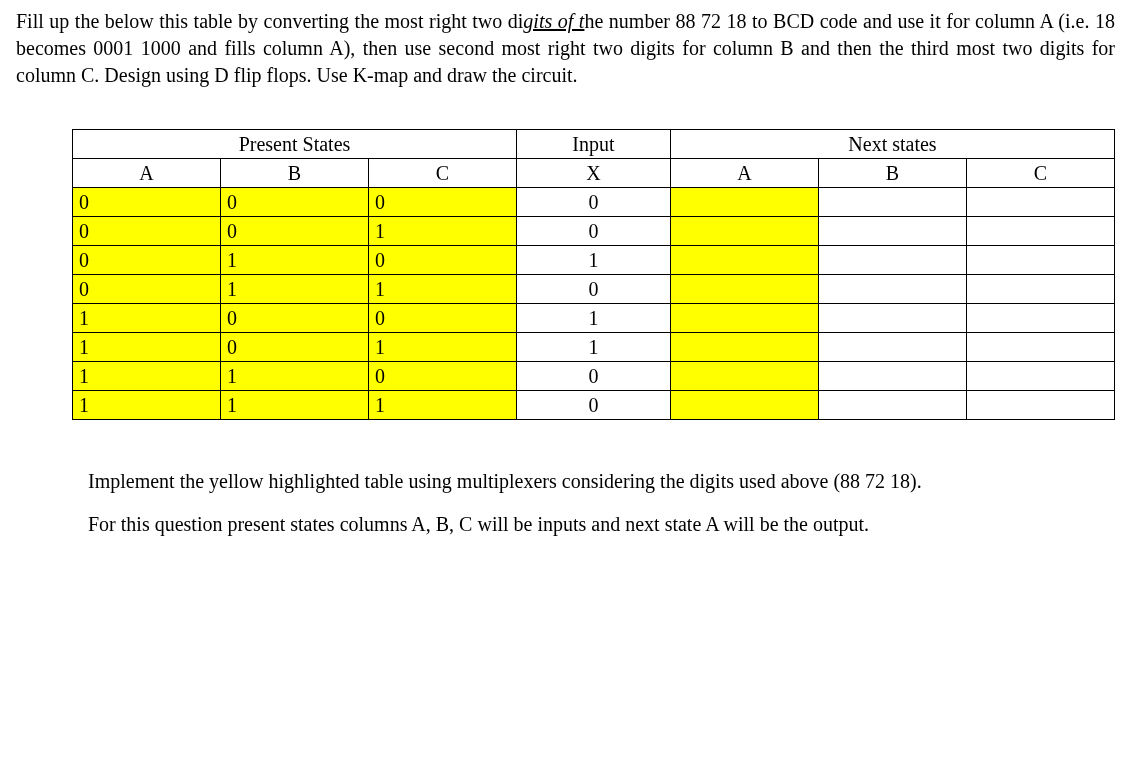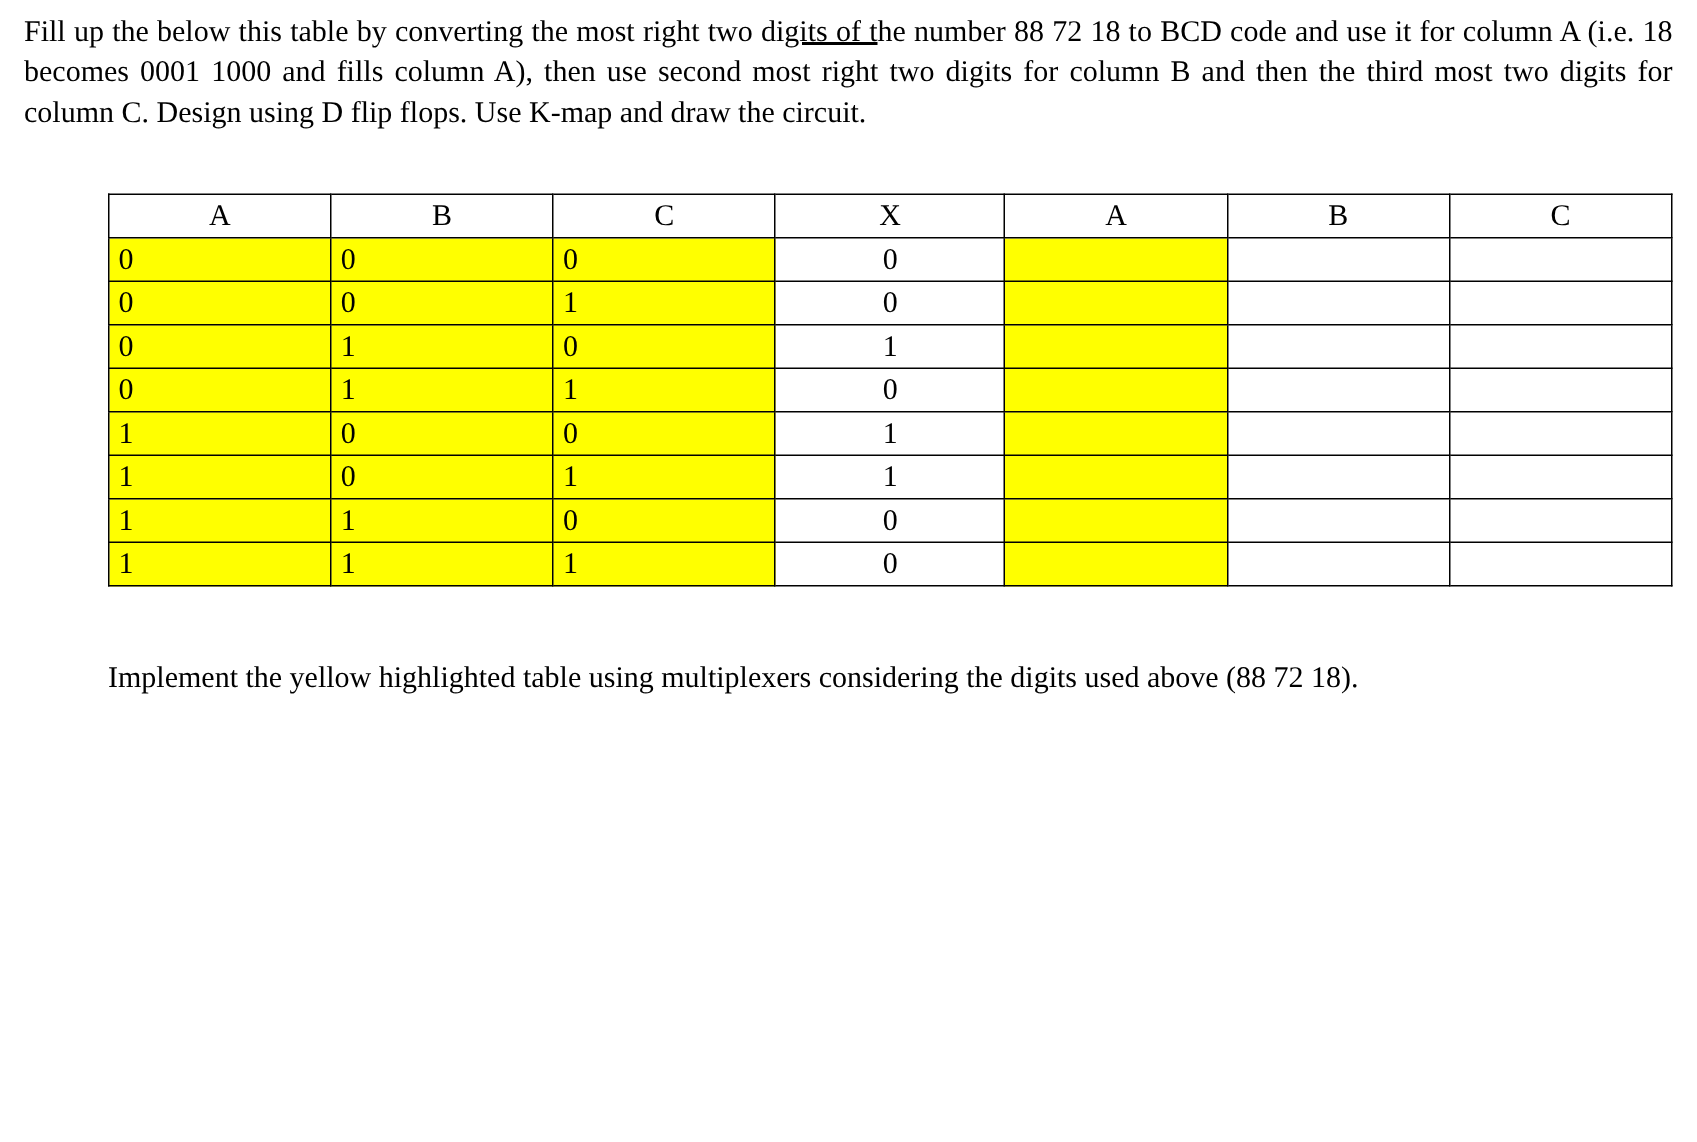--- a/index.html
+++ b/index.html
@@ -12,20 +12,21 @@
       width: 1131px;
       box-sizing: border-box;
     }
     .intro {
       text-align: justify;
       line-height: 1.35;
       margin-bottom: 40px;
     }
     .underline {
       text-decoration: underline;
+      font-style: italic;
     }
     .table-wrap {
       margin-left: 56px;
       margin-bottom: 48px;
     }
     table {
       border-collapse: collapse;
     }
     th, td {
       border: 1px solid #000;
@@ -45,33 +46,38 @@
     .highlight {
       background-color: #ffff00;
     }
     .outro {
       margin-left: 56px;
       margin-right: 32px;
       text-align: justify;
       line-height: 1.35;
     }
     .outro p {
-      margin: 0;
+      margin: 16px;
     }
   </style>
 </head>
 <body>
 
 <div class="intro">
   <span>Fill up the below this table by converting the most right two di</span><span class="underline">gits of t</span><span>he number 88 72 18 to BCD code and use it for column A (i.e. 18 becomes 0001 1000 and fills column A), then use second most right two digits for column B and then the third most two digits for column C. Design using D flip flops. Use K-map and draw the circuit.</span>
 </div>
 
 <div class="table-wrap">
   <table>
     <thead>
+      <tr>
+        <th colspan="3" class="center">Present States</th>
+        <th class="center">Input</th>
+        <th colspan="3" class="center">Next states</th>
+      </tr>
       <tr>
         <th class="col-a center">A</th>
         <th class="col-b center">B</th>
         <th class="col-c center">C</th>
         <th class="col-x center">X</th>
         <th class="col-na center">A</th>
         <th class="col-nb center">B</th>
         <th class="col-nc center">C</th>
       </tr>
     </thead>
@@ -147,13 +153,14 @@
         <td class="highlight"></td>
         <td></td>
         <td></td>
       </tr>
     </tbody>
   </table>
 </div>
 
 <div class="outro">
   <p>Implement the yellow highlighted table using multiplexers considering the digits used above (88 72 18).</p>
+  <p>For this question present states columns A, B, C will be inputs and next state A will be the output.</p>
 </div>
 
 </body></html>

